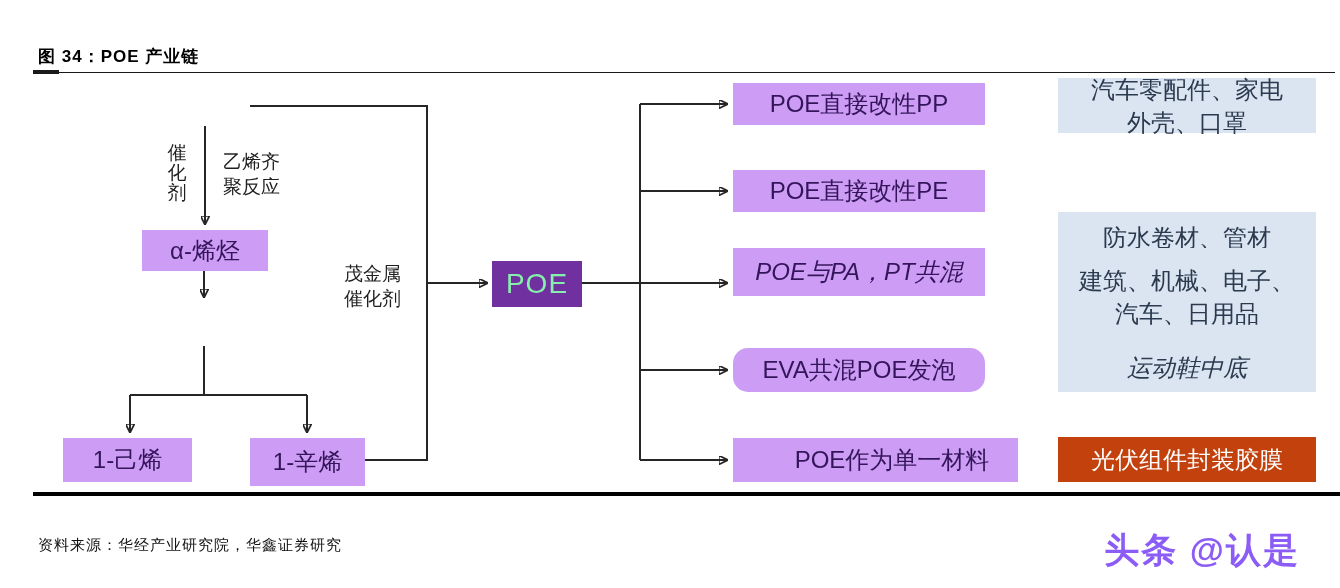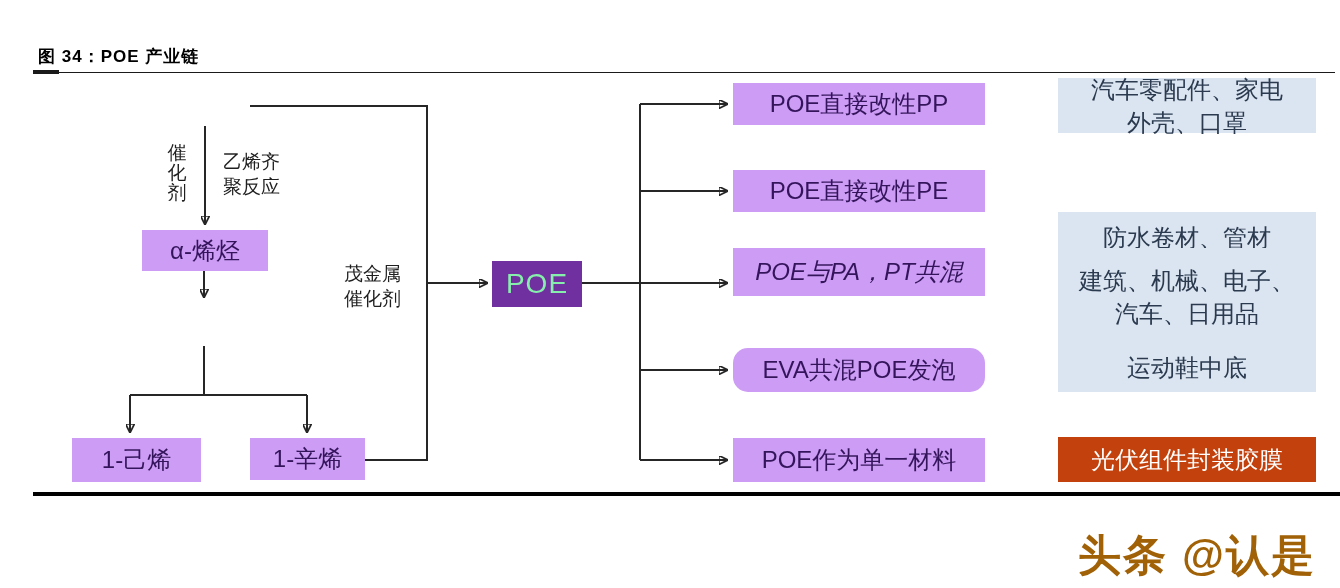--- a/index.html
+++ b/index.html
@@ -18,46 +18,46 @@
   
   .box{display:flex;align-items:center;justify-content:center;text-align:center;white-space:pre-line;}
   .pbox{background:#CD9CF4;color:#34155c;font-size:24px;}
   .poe-box{background:#7030A0;color:#86efac;font-size:28px;letter-spacing:1px;}
   .ubox{background:#DBE5F1;color:#2b3a4f;font-size:24px;line-height:33px;}
   .ubox-dark{background:#c2410c;color:#ffffff;}
   
   .node-ethylene{left:160px;top:87px;width:90px;height:39px;}
   .node-alpha{left:142px;top:230px;width:126px;height:41px;}
   .node-xin{left:152px;top:303px;width:103px;height:43px;}
-  .node-hexene{left:72px;top:438px;width:129px;height:44px;}
-  .node-octene{left:250px;top:438px;width:115px;height:42px;}
+  .node-hexene{left:63px;top:438px;width:129px;height:44px;}
+  .node-octene{left:250px;top:438px;width:115px;height:48px;}
   .node-poe{left:492px;top:261px;width:90px;height:46px;}
   
   .edge-label{color:#1f1f1f;font-size:19px;white-space:pre-line;}
   .lbl-catalyst{left:165px;top:143px;width:24px;line-height:20px;text-align:center;}
   .lbl-oligo{left:223px;top:149px;line-height:25px;}
   .lbl-metallocene{left:344px;top:261px;line-height:25px;}
   
   .proc{left:733px;width:252px;}
   .proc-1{top:83px;height:42px;}
   .proc-2{top:170px;height:42px;text-align:right;}
   .proc-3{top:248px;height:48px;font-style:italic;}
   .proc-4{top:348px;height:44px;border-radius:15px;}
-  .proc-5{top:438px;height:44px;}
+  .proc-5{top:438px;height:44px;padding-left:33px;}
   .use{left:1058px;width:258px;}
   .use-1{top:78px;height:55px;}
   .use-2{top:168px;height:50px;margin-top:44px;}
   .use-3{top:248px;height:98px;}
-  .use-4{top:343px;height:49px;}
+  .use-4{top:343px;height:49px;font-style:italic;}
   .use-5{top:437px;height:45px;}
   
   .bottom-rule{left:33px;top:492px;width:1307px;height:4px;background:#000;}
   .source-note{left:38px;top:536px;font-size:15px;letter-spacing:1px;color:#111;
     font-family:"Liberation Serif","DejaVu Serif",serif;}
-  .watermark{right:24px;top:527px;font-size:43px;font-weight:bold;color:#a16207;letter-spacing:2px;}
+  .watermark{right:40px;top:527px;font-size:35px;font-weight:bold;color:#8b5cf6;letter-spacing:2px;}
 </style>
 </head>
 <body>
 
 <div class="canvas">
 
   <div class="abs fig-title">图 34：POE 产业链</div>
   <div class="abs title-rule"></div>
   <div class="abs title-rule-start"></div>
 
@@ -103,15 +103,16 @@
 
   <div class="abs box ubox use use-1">汽车零配件、家电
 外壳、口罩</div>
   <div class="abs box ubox use use-2">防水卷材、管材</div>
   <div class="abs box ubox use use-3">建筑、机械、电子、
 汽车、日用品</div>
   <div class="abs box ubox use use-4">运动鞋中底</div>
   <div class="abs box ubox ubox-dark use use-5">光伏组件封装胶膜</div>
 
   <div class="abs bottom-rule"></div>
+  <div class="abs source-note">资料来源：华经产业研究院，华鑫证券研究</div>
   <div class="abs watermark">头条 @认是</div>
 
 </div>
 
 </body></html>

